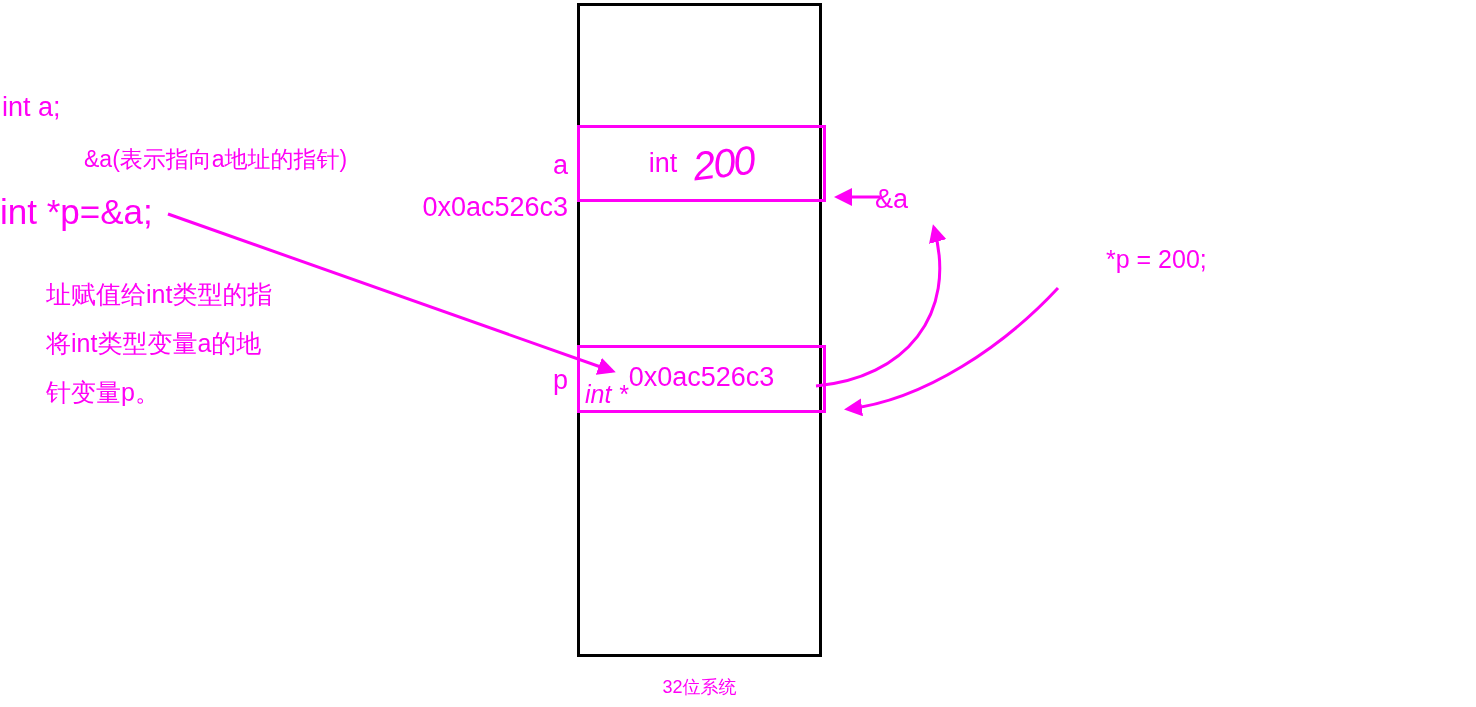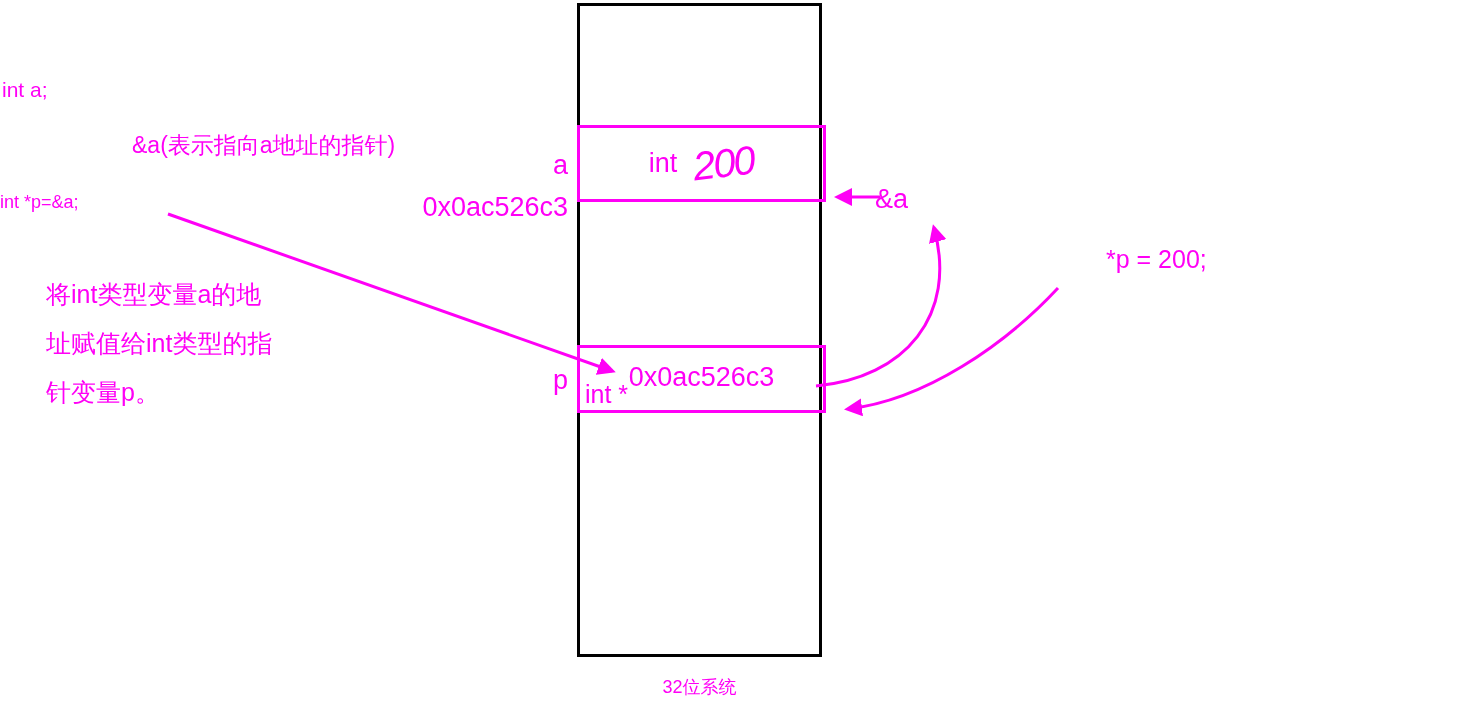--- a/index.html
+++ b/index.html
@@ -67,20 +67,21 @@
     text-align: center;
     font-size: 27px;
     color: #ff00f6;
   }
   .cell-p .cell-type {
     position: absolute;
     left: 5px;
     bottom: 1px;
     font-size: 25px;
     color: #ff00f6;
+    font-style: italic;
   }
 
   
   .gutter {
     position: absolute;
     left: 380px;
     width: 188px;
     text-align: right;
     font-size: 27px;
     color: #ff00f6;
@@ -90,23 +91,23 @@
   .gutter-a-addr    { top: 192px; }
   .gutter-p-label   { top: 365px; }
   .gutter-p-addr    { top: 407px; }
 
   
   .note {
     position: absolute;
     color: #ff00f6;
     white-space: nowrap;
   }
-  .note-int-a      { left: 2px;    top: 78px;  font-size: 21px; }
-  .note-amp-a-left { left: 84px;   top: 130px; font-size: 23px; margin-left: 48px; }
-  .note-int-p      { left: 0px;    top: 192px; font-size: 18px; }
+  .note-int-a      { left: 2px;    top: 92px;  font-size: 27px; }
+  .note-amp-a-left { left: 84px;   top: 144px; font-size: 23px; }
+  .note-int-p      { left: 0px;    top: 192px; font-size: 35px; }
   .note-explain    { left: 46px;   top: 270px; font-size: 25px; line-height: 49px; }
   .note-amp-a-right{ left: 875px;  top: 184px; font-size: 27px; }
   .note-deref      { left: 1066px; top: 245px; font-size: 25px; margin-left: 40px; }
   .note-deref-exp  { left: 1066px; top: 308px; font-size: 25px; }
 
   .caption {
     position: absolute;
     left: 577px;
     top: 675px;
     width: 245px;
@@ -142,22 +143,22 @@
   </div>
 
   <div class="gutter gutter-a-label">a</div>
   <div class="gutter gutter-a-addr">0x0ac526c3</div>
   <div class="gutter gutter-p-label">p</div>
 
   <div class="note note-int-a">int a;</div>
   <div class="note note-amp-a-left">&amp;a(表示指向a地址的指针)</div>
   <div class="note note-int-p">int *p=&amp;a;</div>
   <div class="note note-explain">
+    <div>址赋值给int类型的指</div>
     <div>将int类型变量a的地</div>
-    <div>址赋值给int类型的指</div>
     <div>针变量p。</div>
   </div>
 
   <div class="note note-amp-a-right">&amp;a</div>
   <div class="note note-deref">*p = 200;</div>
 
   <div class="caption">32位系统</div>
 
   <svg class="arrows" viewBox="0 0 1476 707" xmlns="http://www.w3.org/2000/svg">
     <defs>

